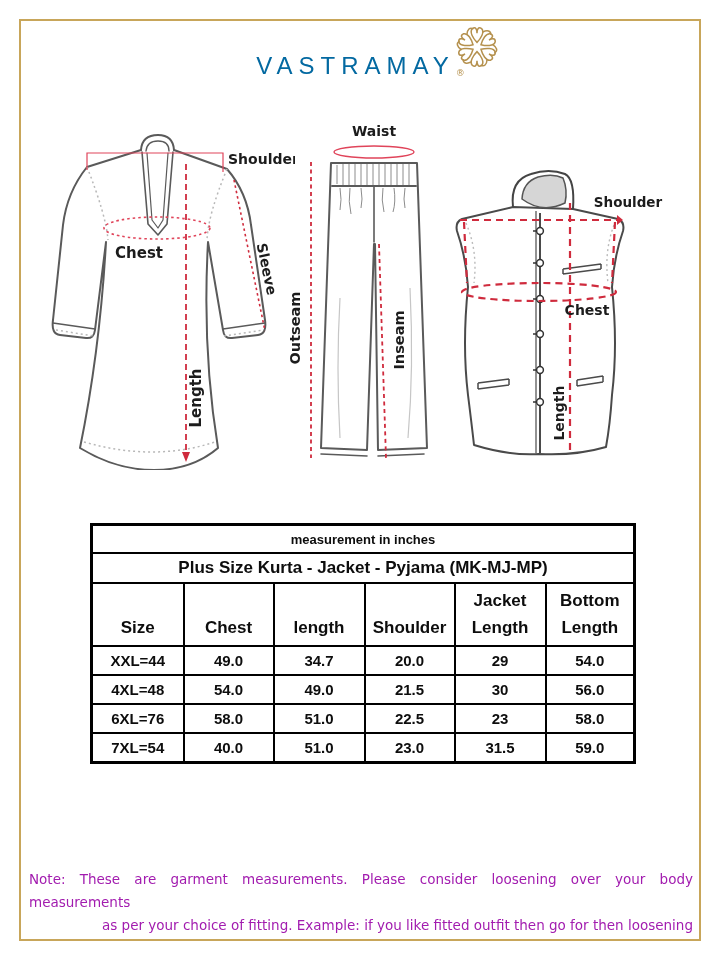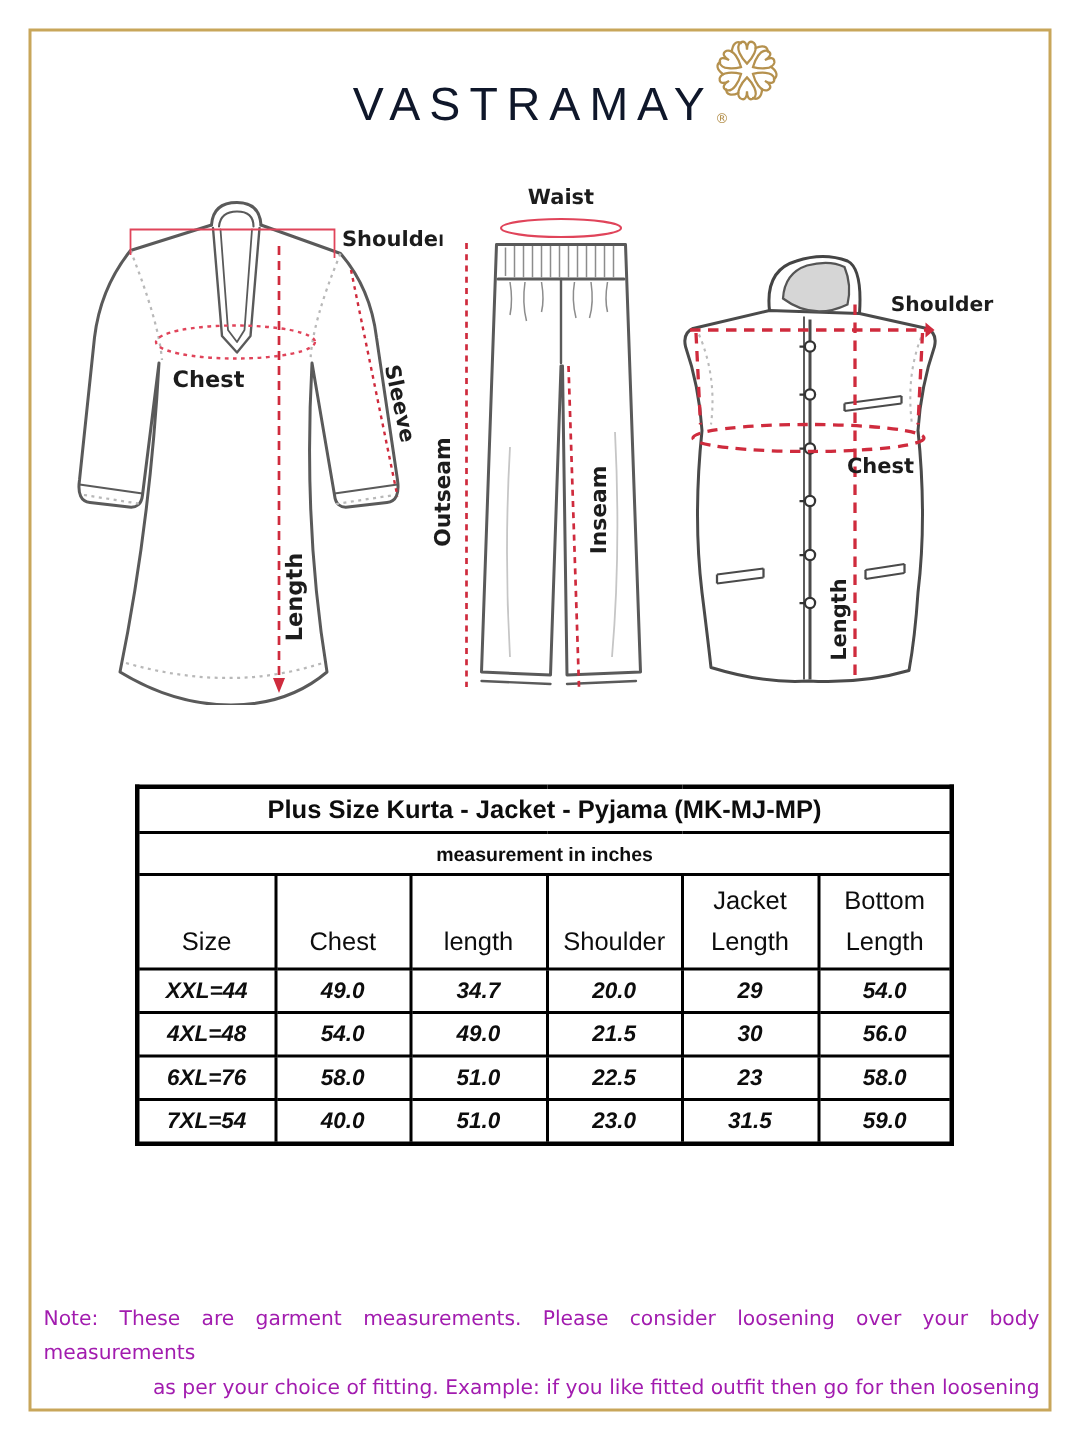--- a/index.html
+++ b/index.html
@@ -3,42 +3,42 @@
 <meta charset="utf-8">
 <style>
   html,body{margin:0;padding:0;background:#ffffff;}
   .page{position:relative;width:720px;height:960px;background:#fff;overflow:hidden;
         font-family:"DejaVu Sans",sans-serif;}
   .gold-frame{position:absolute;inset:19px;border:2px solid #c8a65a;pointer-events:none;}
 
   
   .brand{position:absolute;top:52px;left:0;right:0;text-align:center;}
   .logo-wrap{position:relative;display:inline-block;}
-  .logo-text{font-family:"Liberation Sans",sans-serif;font-size:31px;font-weight:400;
-             letter-spacing:6px;color:#0f172a;margin-top:33px;}
+  .logo-text{font-family:"Liberation Sans",sans-serif;font-size:24px;font-weight:400;
+             letter-spacing:6px;color:#0369a1;margin-top:33px;}
   .reg{font-size:9px;color:#b5914e;position:relative;top:2px;left:1px;}
   .mandala{position:absolute;right:-36px;top:-28px;width:46px;height:46px;}
 
   
   .diag{position:absolute;}
   #kurta-svg{left:50px;top:130px;width:245px;height:340px;}
   #pyjama-svg{left:282px;top:118px;width:170px;height:350px;}
   #jacket-svg{left:450px;top:165px;width:240px;height:300px;}
   .dlabel{font-family:"DejaVu Sans",sans-serif;font-weight:600;fill:#1c1c1c;}
 
   
   .size-table{position:absolute;left:90px;top:523px;width:543px;border-collapse:collapse;
               table-layout:fixed;font-family:"Liberation Sans",sans-serif;color:#0d0d0d;
               border:3px solid #000;}
   .size-table th,.size-table td{border:2px solid #000;padding:0;text-align:center;}
   .t-title{height:28px;font-size:17px;font-weight:bold;}
   .t-sub{height:26px;font-size:13px;font-weight:bold;}
-  .cols th{height:57px;font-size:17px;font-weight:normal;vertical-align:bottom;
+  .cols th{height:57px;font-size:17px;font-weight:bold;vertical-align:bottom;
            padding-bottom:4px;line-height:1.55;}
-  .size-table td{height:27px;font-size:15px;font-weight:bold;font-style:italic;}
+  .size-table td{height:27px;font-size:15px;font-weight:bold;}
 
   
   .note{position:absolute;left:29px;right:27px;top:868px;font-size:13.5px;color:#a21caf;
         line-height:23px;}
   .note p{margin:0;}
   .note .l1{text-align:justify;text-align-last:justify;}
   .note .l2{text-align:right;}
 </style>
 </head>
 <body>
@@ -163,24 +163,24 @@
     <colgroup>
       <col style="width:92px">
         <col style="width:90px">
         <col style="width:91px">
       <col style="width:90px">
         <col style="width:91px">
         <col style="width:89px">
     </colgroup>
     <thead>
       <tr>
-        <th colspan="6" class="t-title">Plus Size Kurta - Jacket - Pyjama (MK-MJ-MP)</th>
+        <th colspan="6" class="t-sub">measurement in inches</th>
       </tr>
       <tr>
-        <th colspan="6" class="t-sub">measurement in inches</th>
+        <th colspan="6" class="t-title">Plus Size Kurta - Jacket - Pyjama (MK-MJ-MP)</th>
       </tr>
       <tr class="cols">
         <th>Size</th>
         <th>Chest</th>
         <th>length</th>
         <th>Shoulder</th>
         <th>Jacket Length</th>
         <th>Bottom Length</th>
       </tr>
     </thead>

